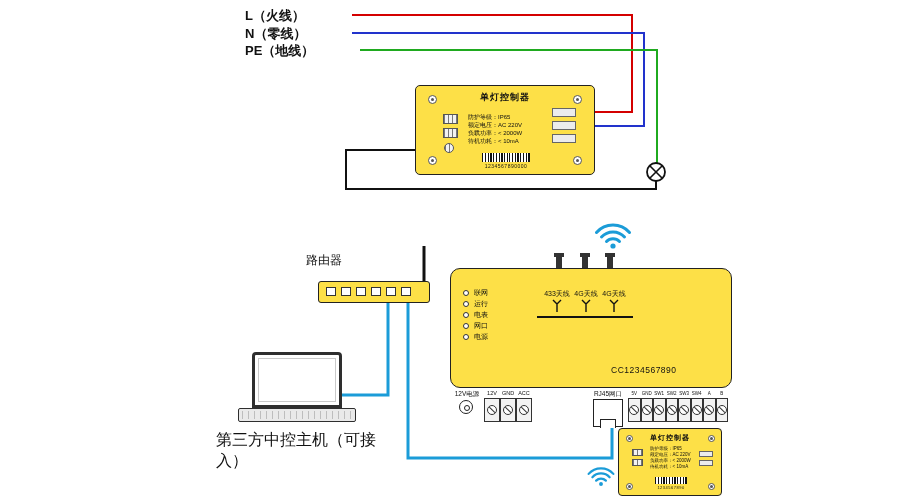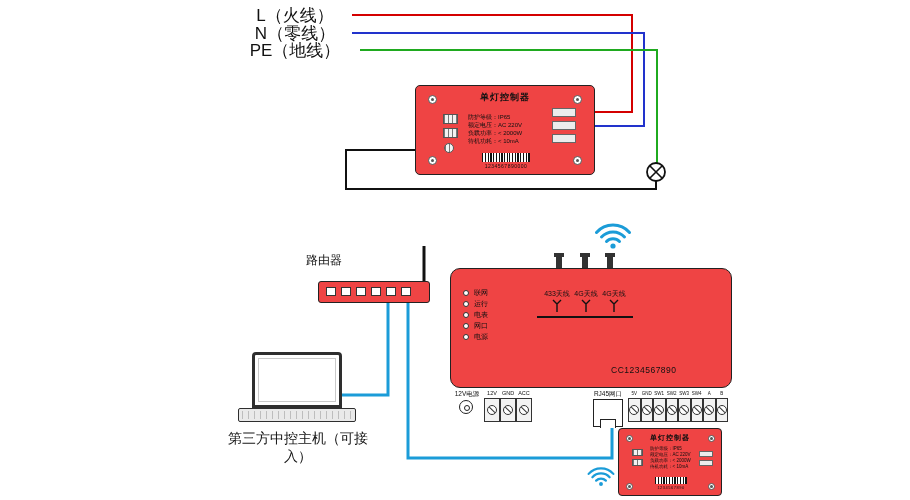--- a/index.html
+++ b/index.html
@@ -1,21 +1,21 @@
 <!DOCTYPE html>
 <html><head>
 <meta charset="utf-8">
 <style>
   *{margin:0;padding:0;box-sizing:border-box}
   html,body{background:#fff}
   body{font-family:"Liberation Sans",sans-serif;color:#111}
   #canvas{position:relative;width:910px;height:500px;background:#fff;overflow:hidden}
   .abs{position:absolute}
-  .box{position:absolute;background:#ef4444;border:1.6px solid #222}
-  .wire-label{position:absolute;width:100px;text-align:center;font-size:17px;font-weight:normal;line-height:15px}
+  .box{position:absolute;background:#fde047;border:1.6px solid #222}
+  .wire-label{position:absolute;width:100px;text-align:left;font-size:13px;font-weight:bold;line-height:15px}
   .screw{position:absolute;border:1px solid #555;border-radius:50%;background:#fff}
   .screw::after{content:"";position:absolute;left:50%;top:50%;width:3px;height:3px;margin:-1.5px 0 0 -1.5px;background:#555;border-radius:50%}
   .ctrl-title{position:absolute;left:0;right:0;text-align:center;font-weight:bold;letter-spacing:1px}
   .specs{position:absolute;white-space:nowrap}
   .conn-icon{position:absolute;background-color:#f2f2f2;border:1px solid #555;background-image:repeating-linear-gradient(90deg,#777 0 1px,transparent 1px 4px)}
   .mini-port{position:absolute;background:#ececec;border:1px solid #666}
   .barcode{position:absolute;background:repeating-linear-gradient(90deg,#111 0 1px,#fff 1px 2.5px,#111 2.5px 4px,#fff 4px 5.5px)}
   .barcode-num{position:absolute;text-align:center;letter-spacing:.5px}
   .port{position:absolute;top:5px;width:10px;height:9px;border:1px solid #333;background:#fff}
   .laptop-screen{position:absolute;left:14px;top:0;width:90px;height:56px;border:3px solid #2e2e2e;border-radius:4px 4px 0 0;background:#fff}
@@ -107,21 +107,21 @@
     <div class="port" style="left:67px"></div>
     <div class="port" style="left:82px"></div>
   </div>
 
   <div class="abs" style="left:238px;top:352px;width:118px;height:72px">
     <div class="laptop-screen">
       <div class="laptop-screen-inner"></div>
     </div>
     <div class="laptop-base"></div>
   </div>
-  <div class="abs" style="left:216px;top:430px;width:164px;text-align:center;font-size:14px">第三方中控主机（可接入）</div>
+  <div class="abs" style="left:216px;top:430px;width:164px;text-align:left;font-size:16px">第三方中控主机（可接入）</div>
 
   <div class="ant-post" style="left:556px;top:256px"></div>
   <div class="ant-post" style="left:582px;top:256px"></div>
   <div class="ant-post" style="left:607px;top:256px"></div>
 
   <div class="box" style="left:450px;top:268px;width:282px;height:120px;border-radius:10px">
     <div class="led" style="left:12px;top:21px"></div>
     <div class="led-label" style="left:23px;top:19px">联网</div>
     <div class="led" style="left:12px;top:32px"></div>
     <div class="led-label" style="left:23px;top:30px">运行</div>

